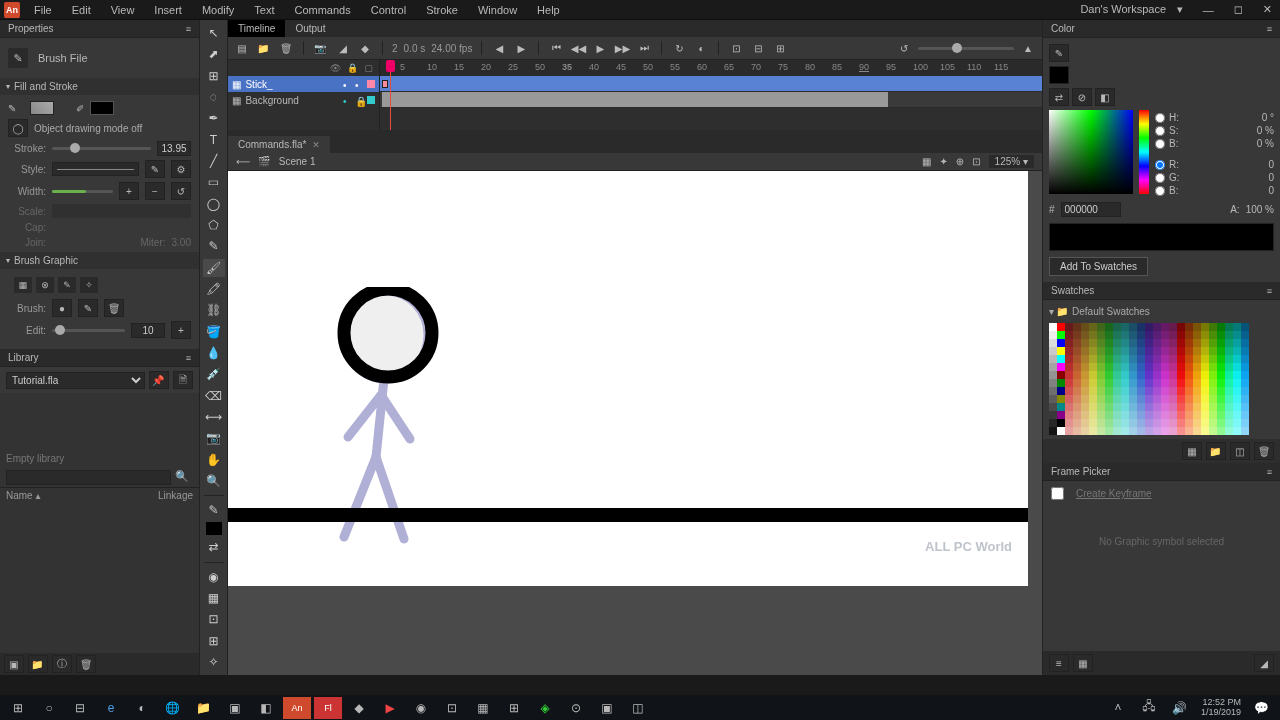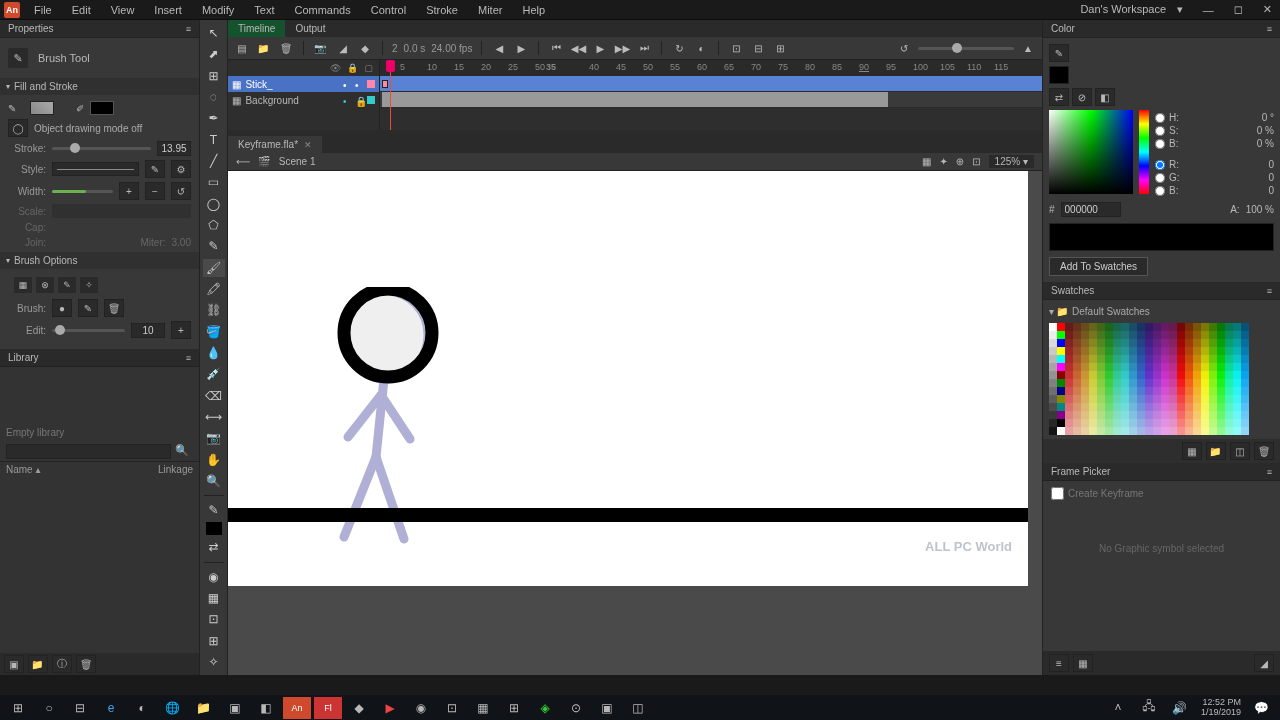--- a/index.html
+++ b/index.html
@@ -33,21 +33,21 @@
 .lib-cols { display:flex; padding:2px 6px; font-size:10px; color:#999; border-top:1px solid #222; }
 .lib-cols span:first-child { flex:1; }
 
 .toolbar-strip { width: 28px; background: #383838; display: flex; flex-direction: column; align-items: center; gap: 3px; padding: 4px 0; border-right:1px solid #222; }
 .tbtn { width: 22px; height: 20px; display: flex; align-items: center; justify-content: center; font-size: 12px; color: #ccc; cursor: pointer; }
 .tbtn.sep { height: 1px; background: #222; margin: 2px 0; width: 20px; }
 
 .center { flex: 1; display: flex; flex-direction: column; background: #383838; }
 .tl-tabs { display: flex; background: #2a2a2a; font-size: 10px; }
 .tl-tabs span { padding: 3px 10px; cursor:pointer; }
-.tl-tabs span.active { background: #14532d; }
+.tl-tabs span.active { background: #000000; }
 .tl-controls { display: flex; align-items: center; gap: 6px; padding: 3px 6px; background: #383838; border-bottom:1px solid #222; }
 .tl-controls .ibtn { width: 16px; height: 16px; display:flex; align-items:center; justify-content:center; font-size:10px; cursor:pointer; color:#bbb; }
 .tl-controls .sep { width:1px; height:14px; background:#222; margin:0 3px; }
 .tl-controls .txt { font-size:10px; color:#999; }
 .tl-area { height: 70px; display: flex; background: #2e2e2e; }
 .tl-layers { width: 152px; border-right: 1px solid #222; }
 .tl-layer-hdr { height: 16px; display:flex; align-items:center; justify-content:flex-end; gap:6px; padding:0 6px; font-size:9px; color:#888; }
 .tl-layer { height: 16px; display: flex; align-items: center; gap: 4px; padding: 0 4px; font-size: 10px; }
 .tl-layer.sel { background: #4a72c4; color: #fff; }
 .tl-layer .dot { width:8px; height:8px; }
@@ -86,21 +86,21 @@
 .color-vals .r .v { margin-left:auto; }
 .hex-row { display:flex; align-items:center; gap:6px; margin-top:4px; font-size:10px; }
 .hex-row input { background:#2a2a2a; border:1px solid #222; color:#ccc; width:60px; font-size:10px; padding:1px 3px; }
 .color-preview { height: 28px; background: #000; margin: 6px 0; border:1px solid #222; }
 .add-swatch-btn { background:#2a2a2a; border:1px solid #555; color:#ccc; padding:3px 10px; font-size:10px; cursor:pointer; }
 .swatches-body { padding:4px 6px; }
 .swatch-tree { font-size:10px; color:#aaa; padding:2px 0; }
 .swatch-grid { display:grid; grid-template-columns: repeat(25, 8px); grid-auto-rows:8px; gap:0; margin-top:4px; }
 .swatch-grid div { width:8px; height:8px; }
 .frame-picker { padding:6px 8px; font-size:10px; color:#777; }
-.frame-picker .chk { display:flex; align-items:center; gap:4px; margin-bottom:13px; }
+.frame-picker .chk { display:flex; align-items:center; gap:12px; margin-bottom:6px;text-decoration:underline; }
 .frame-picker .msg { text-align:center; padding:30px 0; color:#666; }
 
 .taskbar { position:absolute; bottom:0; left:0; right:0; height:25px; background:#101318; display:flex; align-items:center; gap:3px; padding:0 4px; }
 .taskbar .tb { width:28px; height:22px; display:flex; align-items:center; justify-content:center; font-size:12px; cursor:pointer; }
 .taskbar .spacer { flex:1; }
 .taskbar .clock { font-size:9px; text-align:right; line-height:1.1; padding:0 4px; }
 .small-icons-row { display:flex; gap:4px; padding:2px 6px; margin-top:2px; }
 .small-icons-row .si { width:18px; height:16px; background:#2a2a2a; display:flex; align-items:center; justify-content:center; font-size:9px; }
 </style>
 </head>
@@ -110,40 +110,40 @@
   <div class="app-icon" style="position:absolute;left:4px;top:2px;width:16px;height:16px;background:#cf4a2c;border-radius:2px;display:flex;align-items:center;justify-content:center;color:#fff;font-size:9px;font-weight:bold;">An</div>
   <span>File</span>
   <span>Edit</span>
   <span>View</span>
   <span>Insert</span>
   <span>Modify</span>
   <span>Text</span>
   <span>Commands</span>
   <span>Control</span>
   <span>Stroke</span>
-  <span>Miter</span>
+  <span>Window</span>
   <span>Help</span>
   <div style="flex:1"></div>
   <span class="ws"><span>Dan's Workspace</span> ▾</span>
   <span class="winbtn">—</span>
   <span class="winbtn">◻</span>
   <span class="winbtn">✕</span>
 </div>
 
 <div class="main">
 
   <div class="left-panel">
     <div class="panel-hdr">
         <span>Properties</span>
         <span class="x">≡</span>
       </div>
     <div class="prop-body">
       <div class="tool-row">
         <div class="brush-ico">✎</div>
-        <span>Brush Tool</span>
+        <span>Brush File</span>
       </div>
       <div class="sect-hdr">Fill and Stroke</div>
       <div class="ctrl-row">
         <span style="width:16px;">✎</span>
         <div class="swatch-sm" style="background:linear-gradient(45deg,#888,#aaa);"></div>
         <span style="width:10px"></span>
         <span>✐</span>
         <div class="swatch-black"></div>
       </div>
       <div class="ctrl-row">
@@ -181,21 +181,21 @@
       <div class="ctrl-row">
         <span class="lbl" style="color:#666;">Cap:</span>
         <div style="flex:1;"></div>
       </div>
       <div class="ctrl-row">
         <span class="lbl" style="color:#666;">Join:</span>
         <div style="flex:1;"></div>
         <span style="color:#666;">Miter:</span>
         <span style="color:#666;">3.00</span>
       </div>
-      <div class="sect-hdr">Brush Options</div>
+      <div class="sect-hdr">Brush Graphic</div>
       <div class="small-icons-row">
         <span class="si">▦</span>
         <span class="si">⊗</span>
         <span class="si">✎</span>
         <span class="si">✧</span>
       </div>
       <div class="ctrl-row">
         <span class="lbl">Brush:</span>
         <span class="icon-btn">●</span>
         <span class="icon-btn">✎</span>
@@ -208,20 +208,25 @@
           </div>
         <span class="num-box">10</span>
         <span class="icon-btn">+</span>
       </div>
     </div>
 
     <div class="panel-hdr">
         <span>Library</span>
         <span class="x">≡</span>
       </div>
+    <div class="lib-combo">
+      <select><option>Tutorial.fla</option></select>
+      <span class="icon-btn">📌</span>
+      <span class="icon-btn">🗎</span>
+    </div>
     <div style="flex:1; background:#333;">
       <div class="lib-empty">Empty library</div>
       <div class="lib-search">
         <input style="">
         <span style="padding:0 4px;">🔍</span>
       </div>
       <div class="lib-cols">
         <span>Name ▴</span>
         <span>Linkage</span>
       </div>
@@ -334,21 +339,21 @@
           </div>
       </div>
       <div class="tl-frames">
         <div class="tl-ruler" id="ruler">
             <span style="left: 20px;">5</span>
             <span style="left: 47px;">10</span>
             <span style="left: 74px;">15</span>
             <span style="left: 101px; text-align: right;">20</span>
             <span style="left: 128px;">25</span>
             <span style="left: 155px;">50</span>
-            <span style="left: 166px; font-weight: bold;">35</span>
+            <span style="left: 182px; font-weight: bold;">35</span>
             <span style="left: 209px;">40</span>
             <span style="left: 236px;">45</span>
             <span style="left: 263px;">50</span>
             <span style="left: 290px;">55</span>
             <span style="left: 317px;">60</span>
             <span style="left: 344px;">65</span>
             <span style="left: 371px;">70</span>
             <span style="left: 398px;">75</span>
             <span style="left: 425px;">80</span>
             <span style="left: 452px;">85</span>
@@ -365,21 +370,21 @@
         <div class="tl-track">
             <div class="tl-span" style="left:2px; width:506px; background:#999;"></div>
           </div>
         <div class="playhead" style="left:10px;"></div>
       </div>
     </div>
     <div style="height:6px;background:#2a2a2a;"></div>
 
     <div class="doc-tabs">
       <div class="tab">
-          <span>Keyframe.fla*</span>
+          <span>Commands.fla*</span>
           <span class="x">✕</span>
         </div>
     </div>
     <div class="doc-hdr">
       <span>⟵</span>
       <span>🎬</span>
       <span>Scene 1</span>
       <div class="spacer"></div>
       <span>▦</span>
       <span>✦</span>

